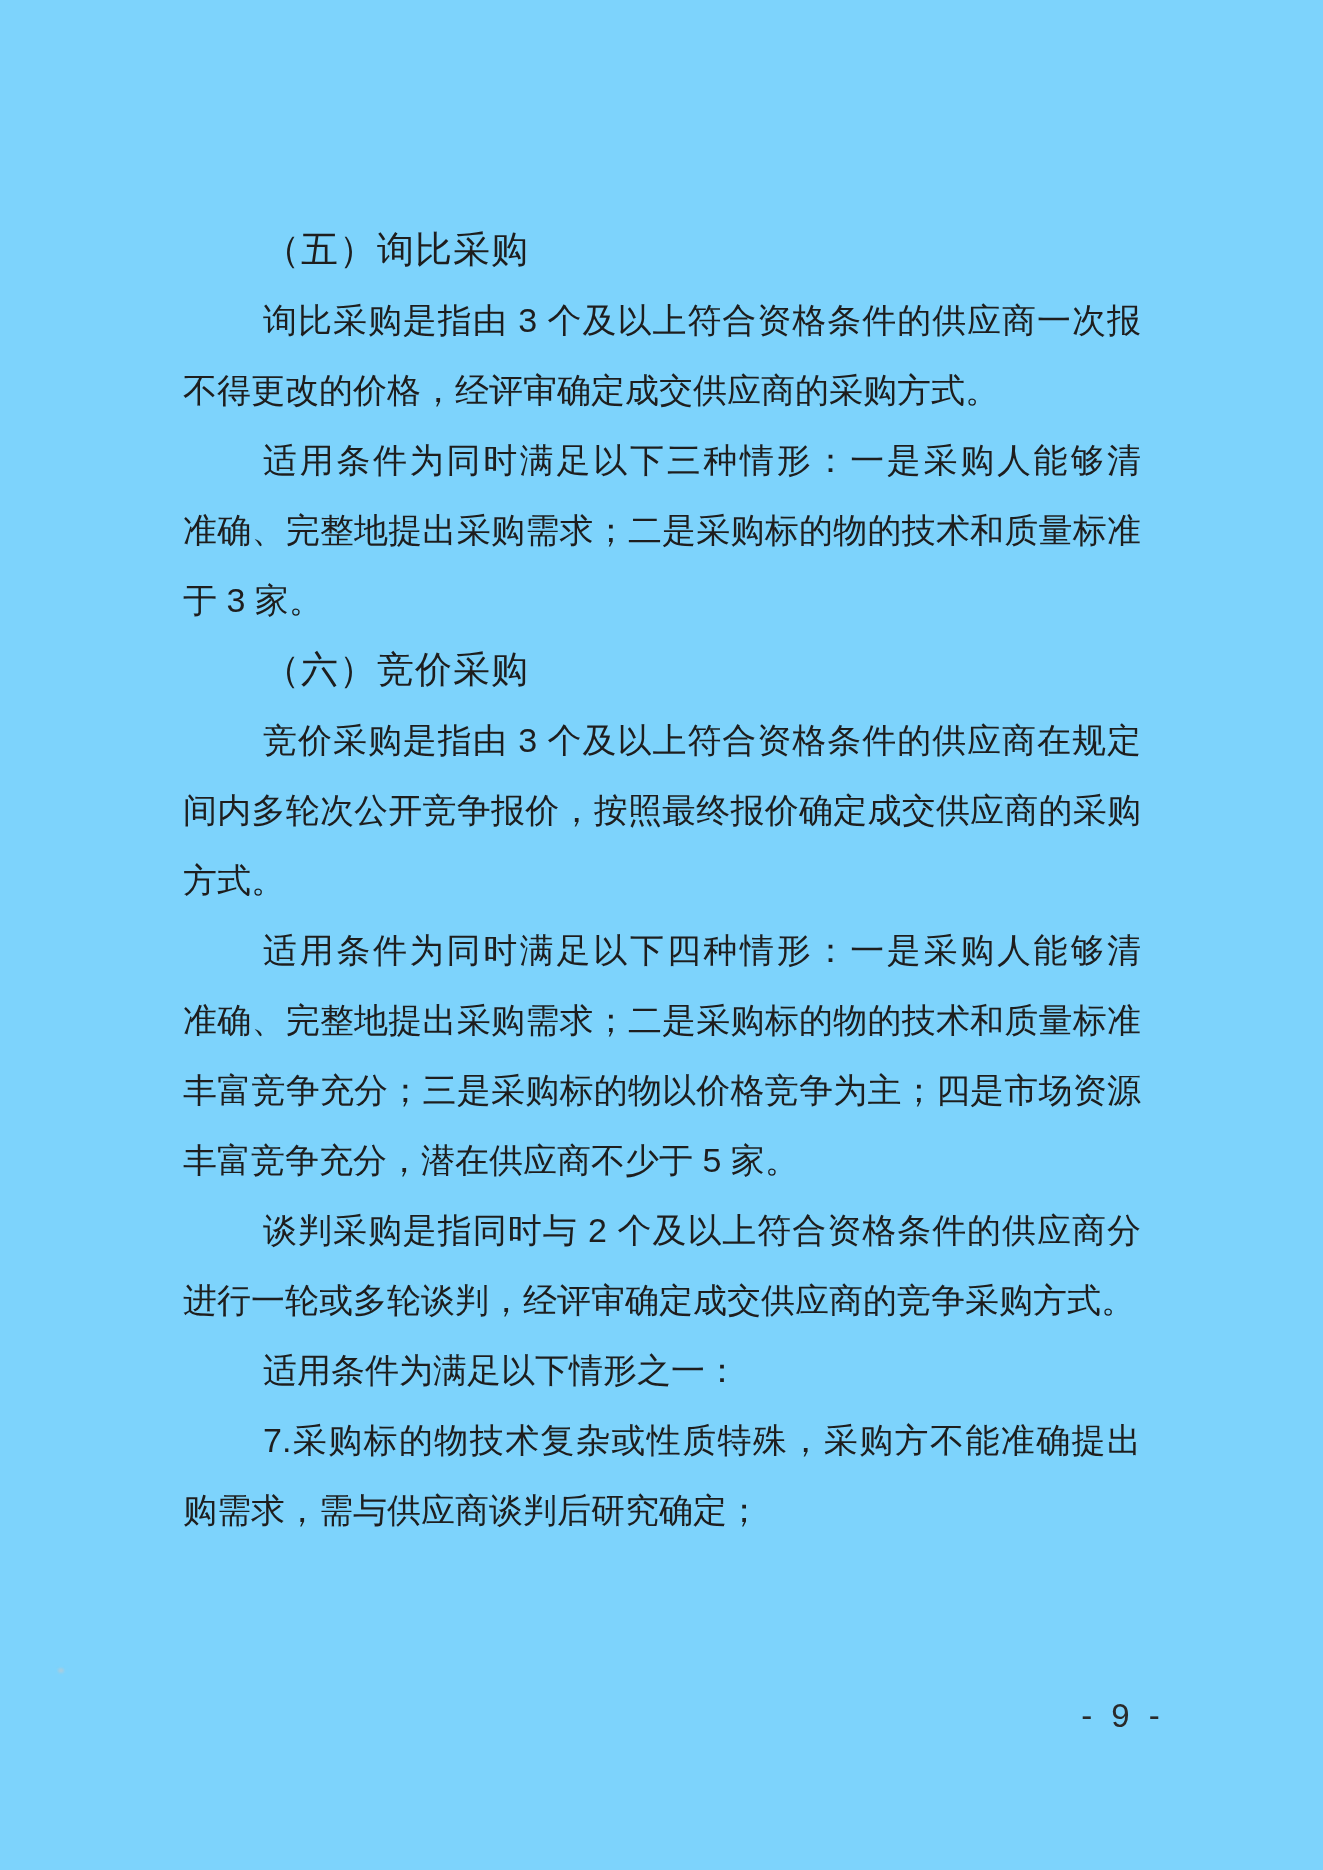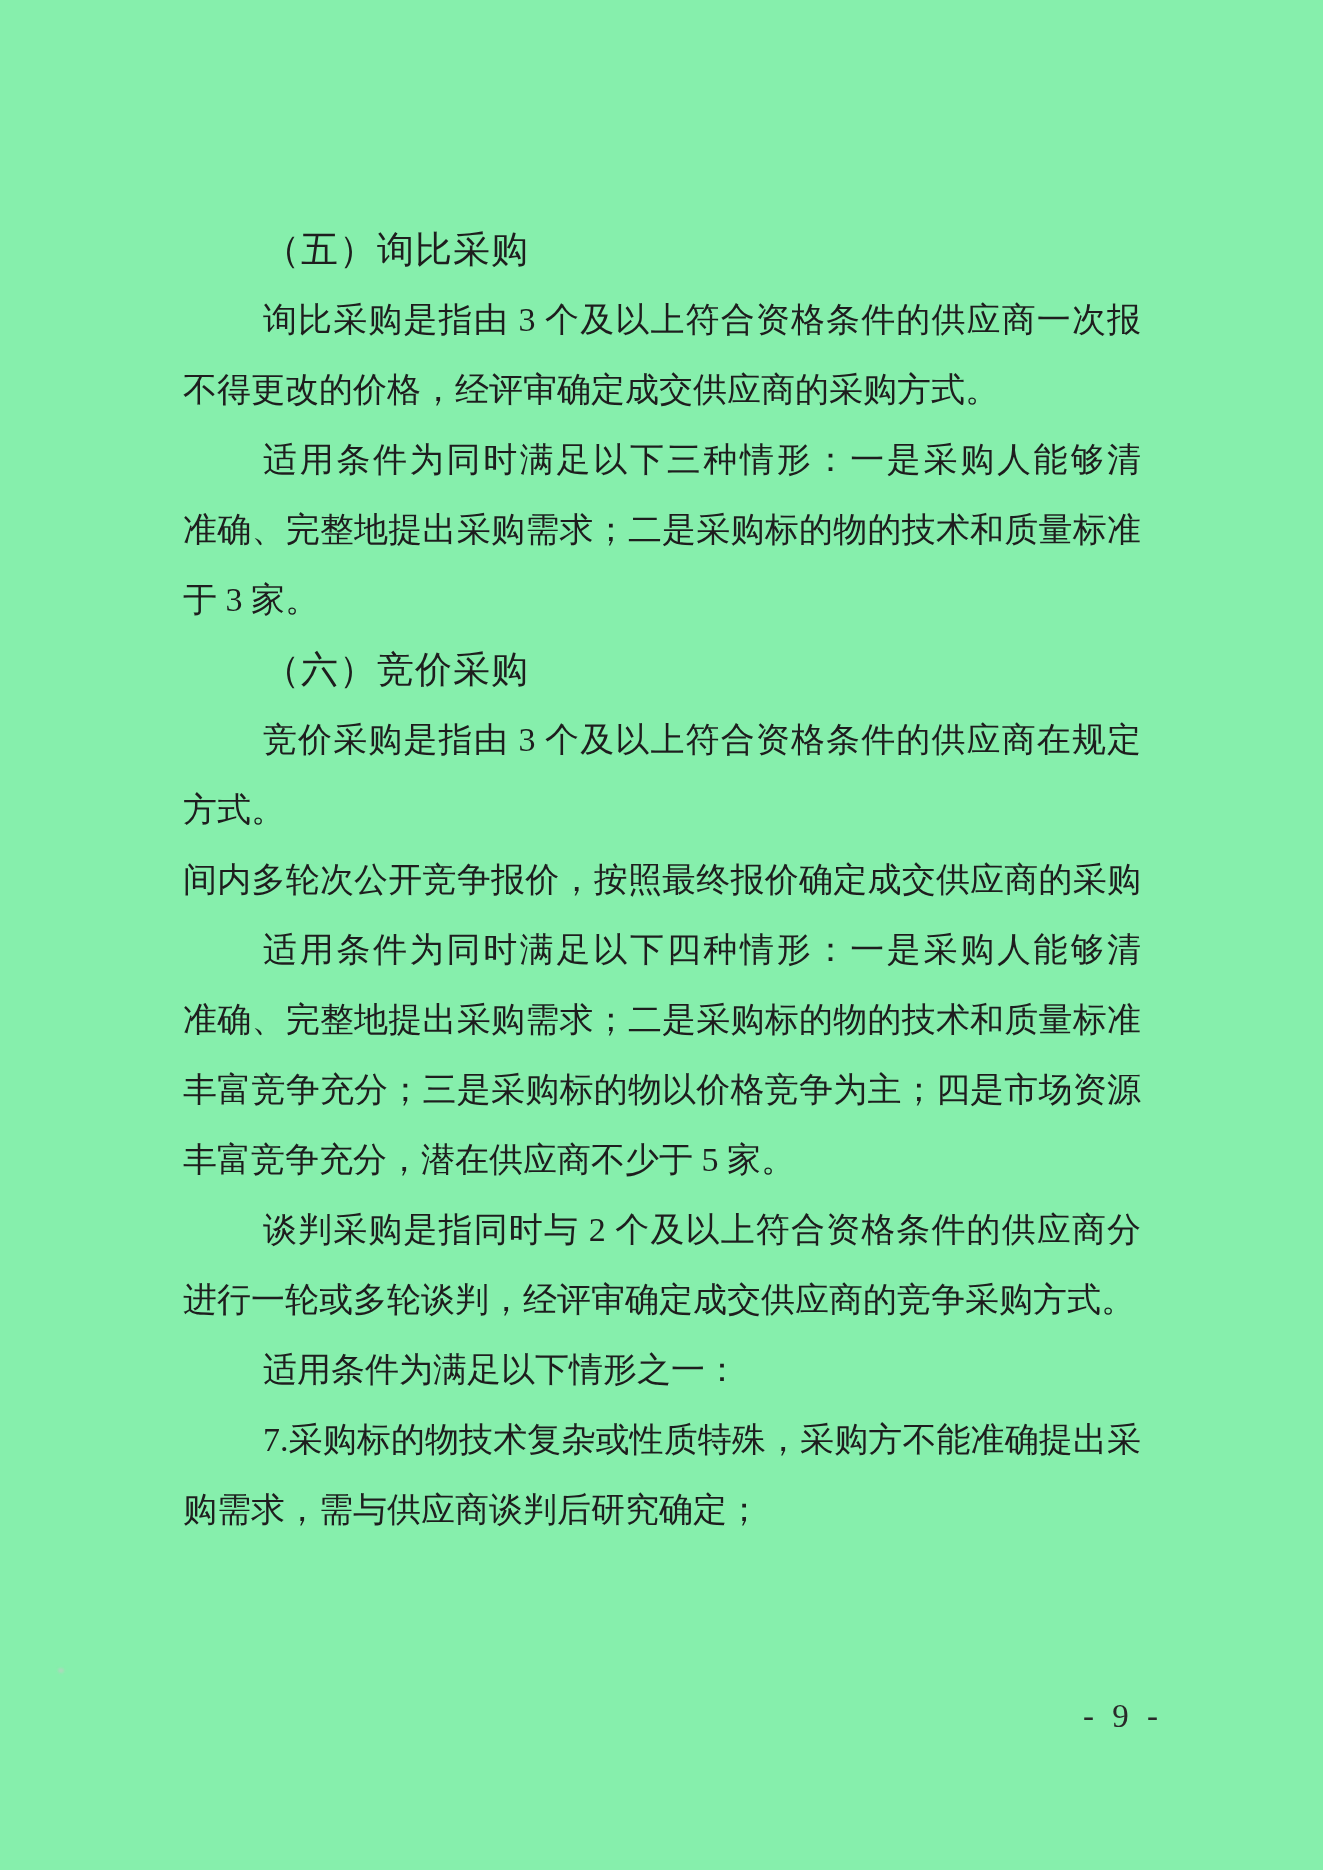--- a/index.html
+++ b/index.html
@@ -4,23 +4,23 @@
 <style>
   html, body {
     margin: 0;
     padding: 0;
     background: #ffffff;
   }
   .page {
     position: relative;
     width: 1323px;
     height: 1870px;
-    background: #86efac;
+    background: #7dd3fc;
     overflow: hidden;
-    font-family: Liberation Serif, serif;
+    font-family: Liberation Sans, sans-serif;
     color: #1e1e1e;
   }
   .textblock {
     position: absolute;
     left: 183px;
     top: 215px;
     width: 958px;
   }
   .line {
     height: 70px;
@@ -71,22 +71,22 @@
 <div class="page">
   <div class="textblock" id="textblock">
       <div class="line heading indent">（五）询比采购</div>
       <div class="line indent fill">询比采购是指由 3 个及以上符合资格条件的供应商一次报出</div>
       <div class="line short">不得更改的价格，经评审确定成交供应商的采购方式。</div>
       <div class="line indent fill">适用条件为同时满足以下三种情形：一是采购人能够清晰、</div>
       <div class="line fill">准确、完整地提出采购需求；二是采购标的物的技术和质量标准</div>
       <div class="line short">于 3 家。</div>
       <div class="line heading indent">（六）竞价采购</div>
       <div class="line indent fill">竞价采购是指由 3 个及以上符合资格条件的供应商在规定时</div>
+      <div class="line fill">间内多轮次公开竞争报价，按照最终报价确定成交供应商的采购</div>
       <div class="line short">方式。</div>
-      <div class="line fill">间内多轮次公开竞争报价，按照最终报价确定成交供应商的采购</div>
       <div class="line indent fill">适用条件为同时满足以下四种情形：一是采购人能够清晰、</div>
       <div class="line fill">准确、完整地提出采购需求；二是采购标的物的技术和质量标准</div>
       <div class="line fill">丰富竞争充分；三是采购标的物以价格竞争为主；四是市场资源较</div>
       <div class="line short">丰富竞争充分，潜在供应商不少于 5 家。</div>
       <div class="line indent fill">谈判采购是指同时与 2 个及以上符合资格条件的供应商分别</div>
       <div class="line short">进行一轮或多轮谈判，经评审确定成交供应商的竞争采购方式。</div>
       <div class="line indent short">适用条件为满足以下情形之一：</div>
       <div class="line indent fill">7.采购标的物技术复杂或性质特殊，采购方不能准确提出采</div>
       <div class="line short">购需求，需与供应商谈判后研究确定；</div>
     </div>

